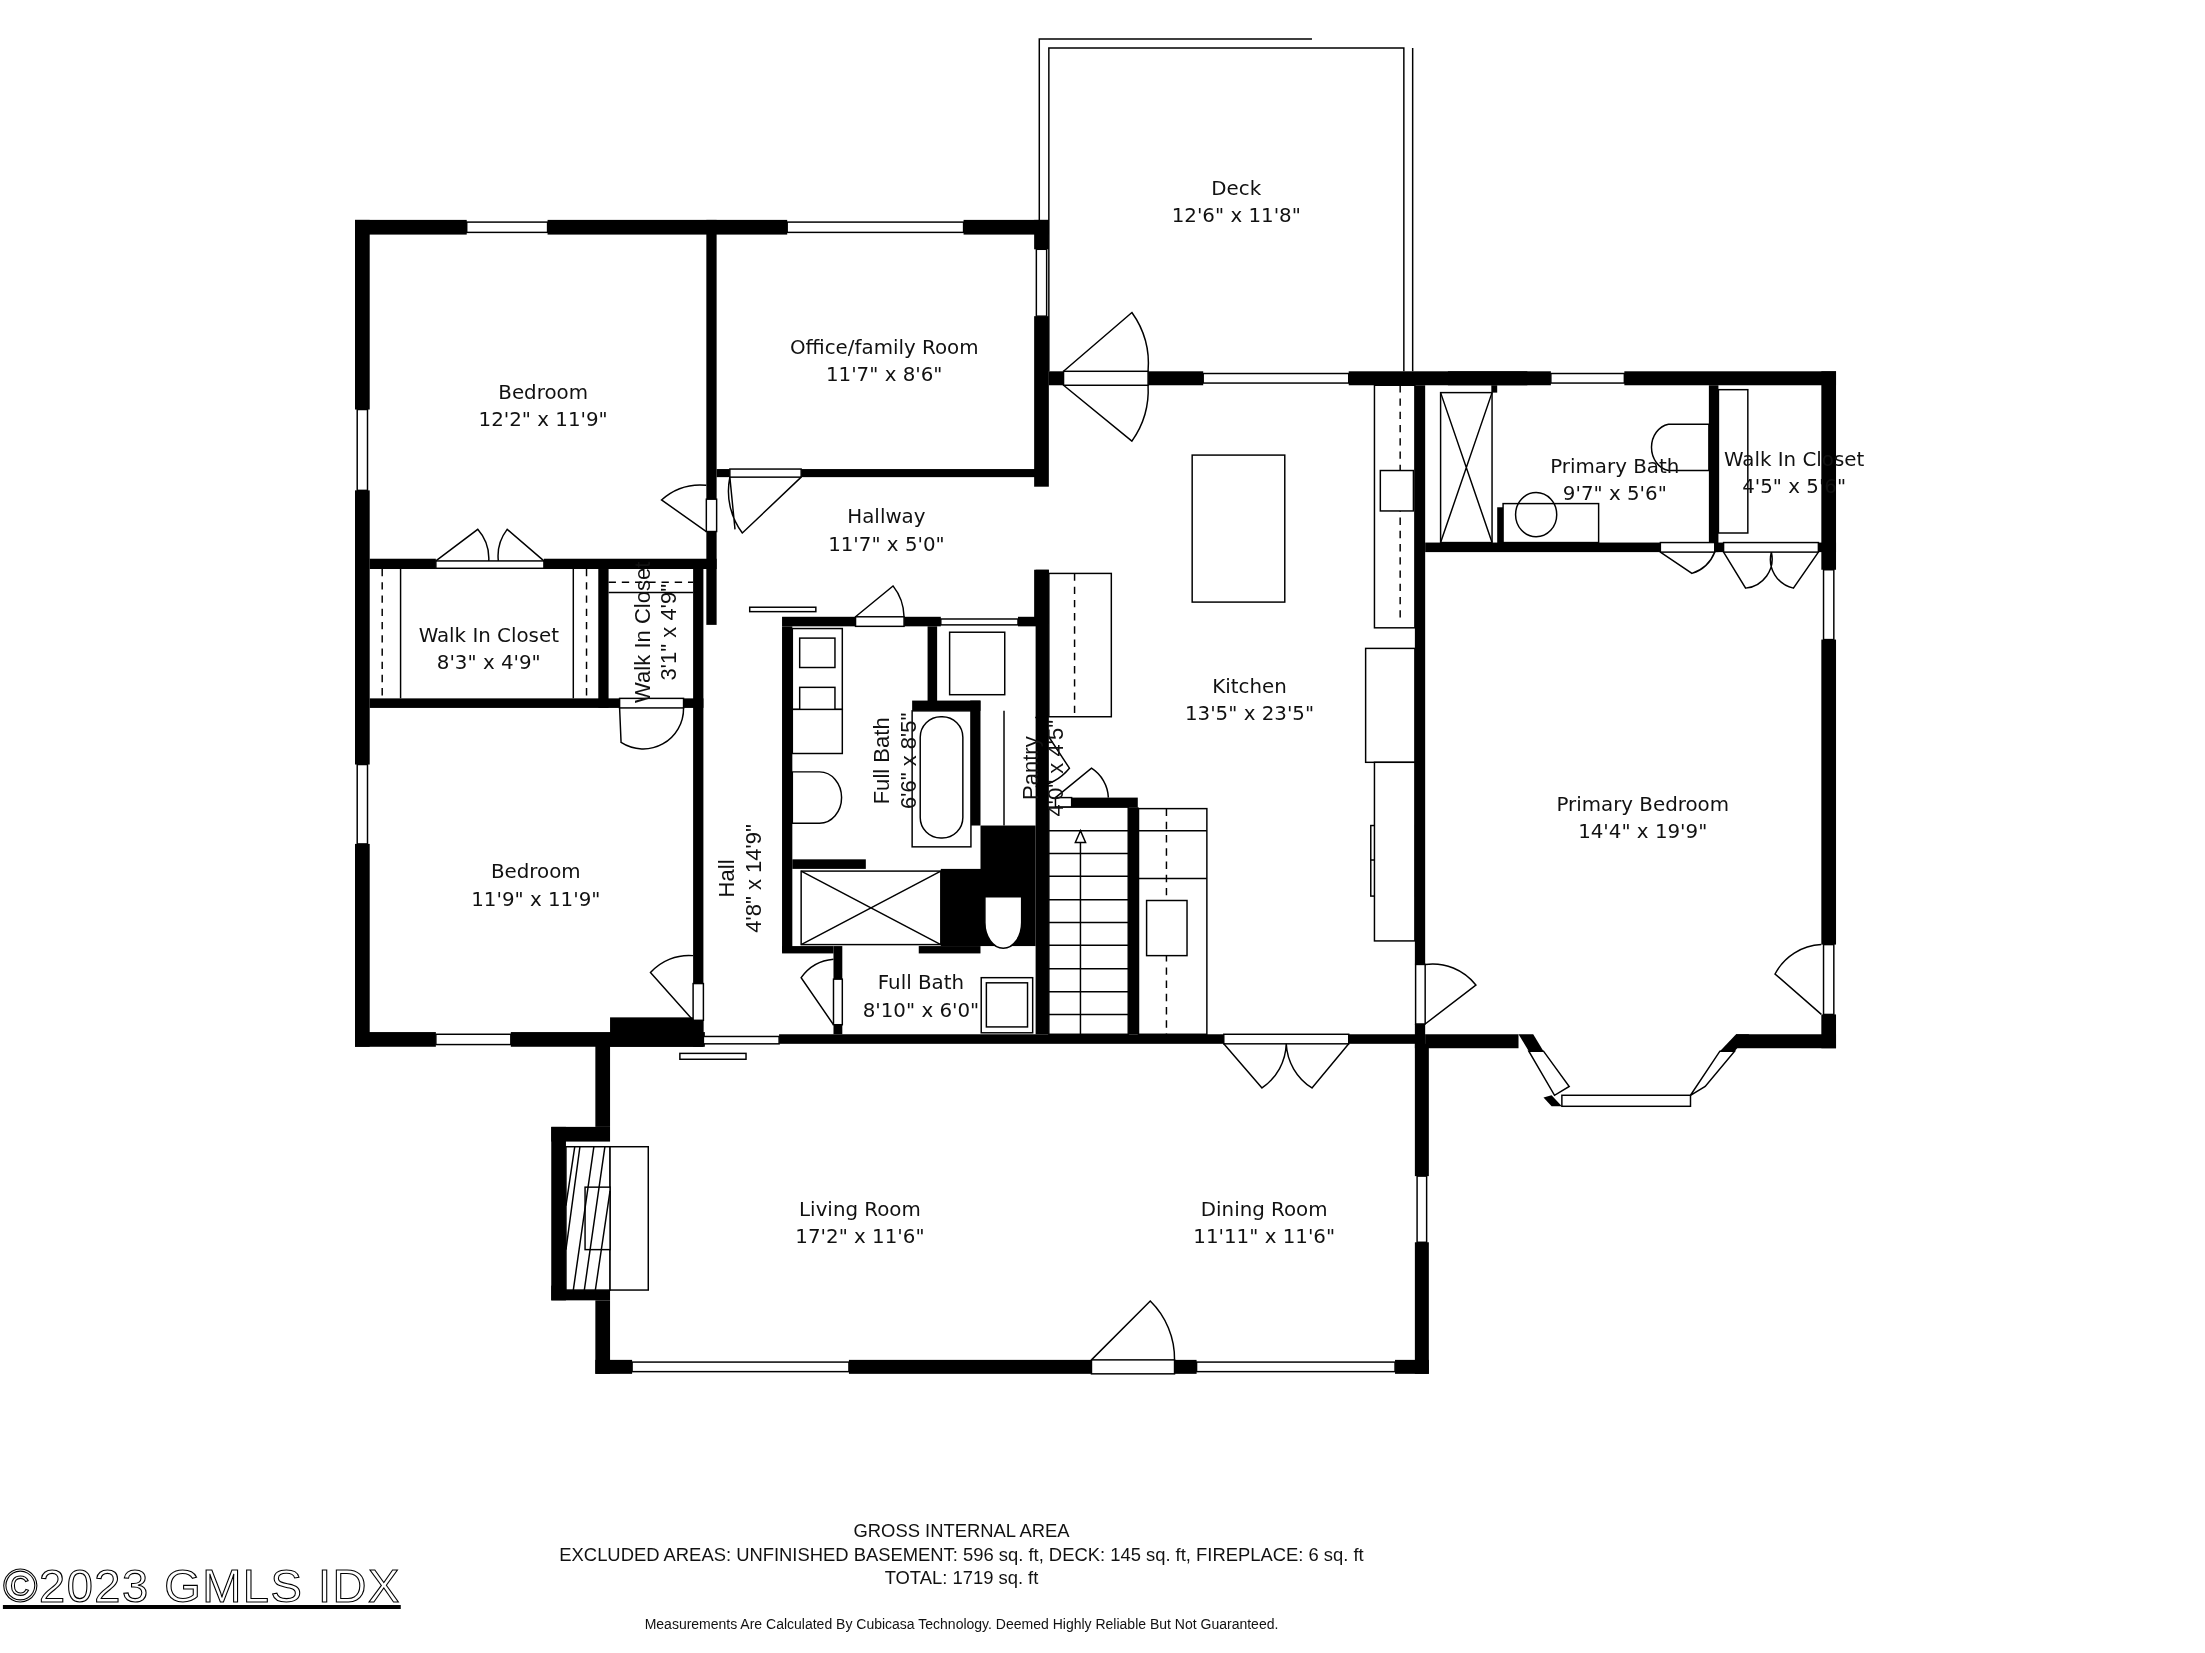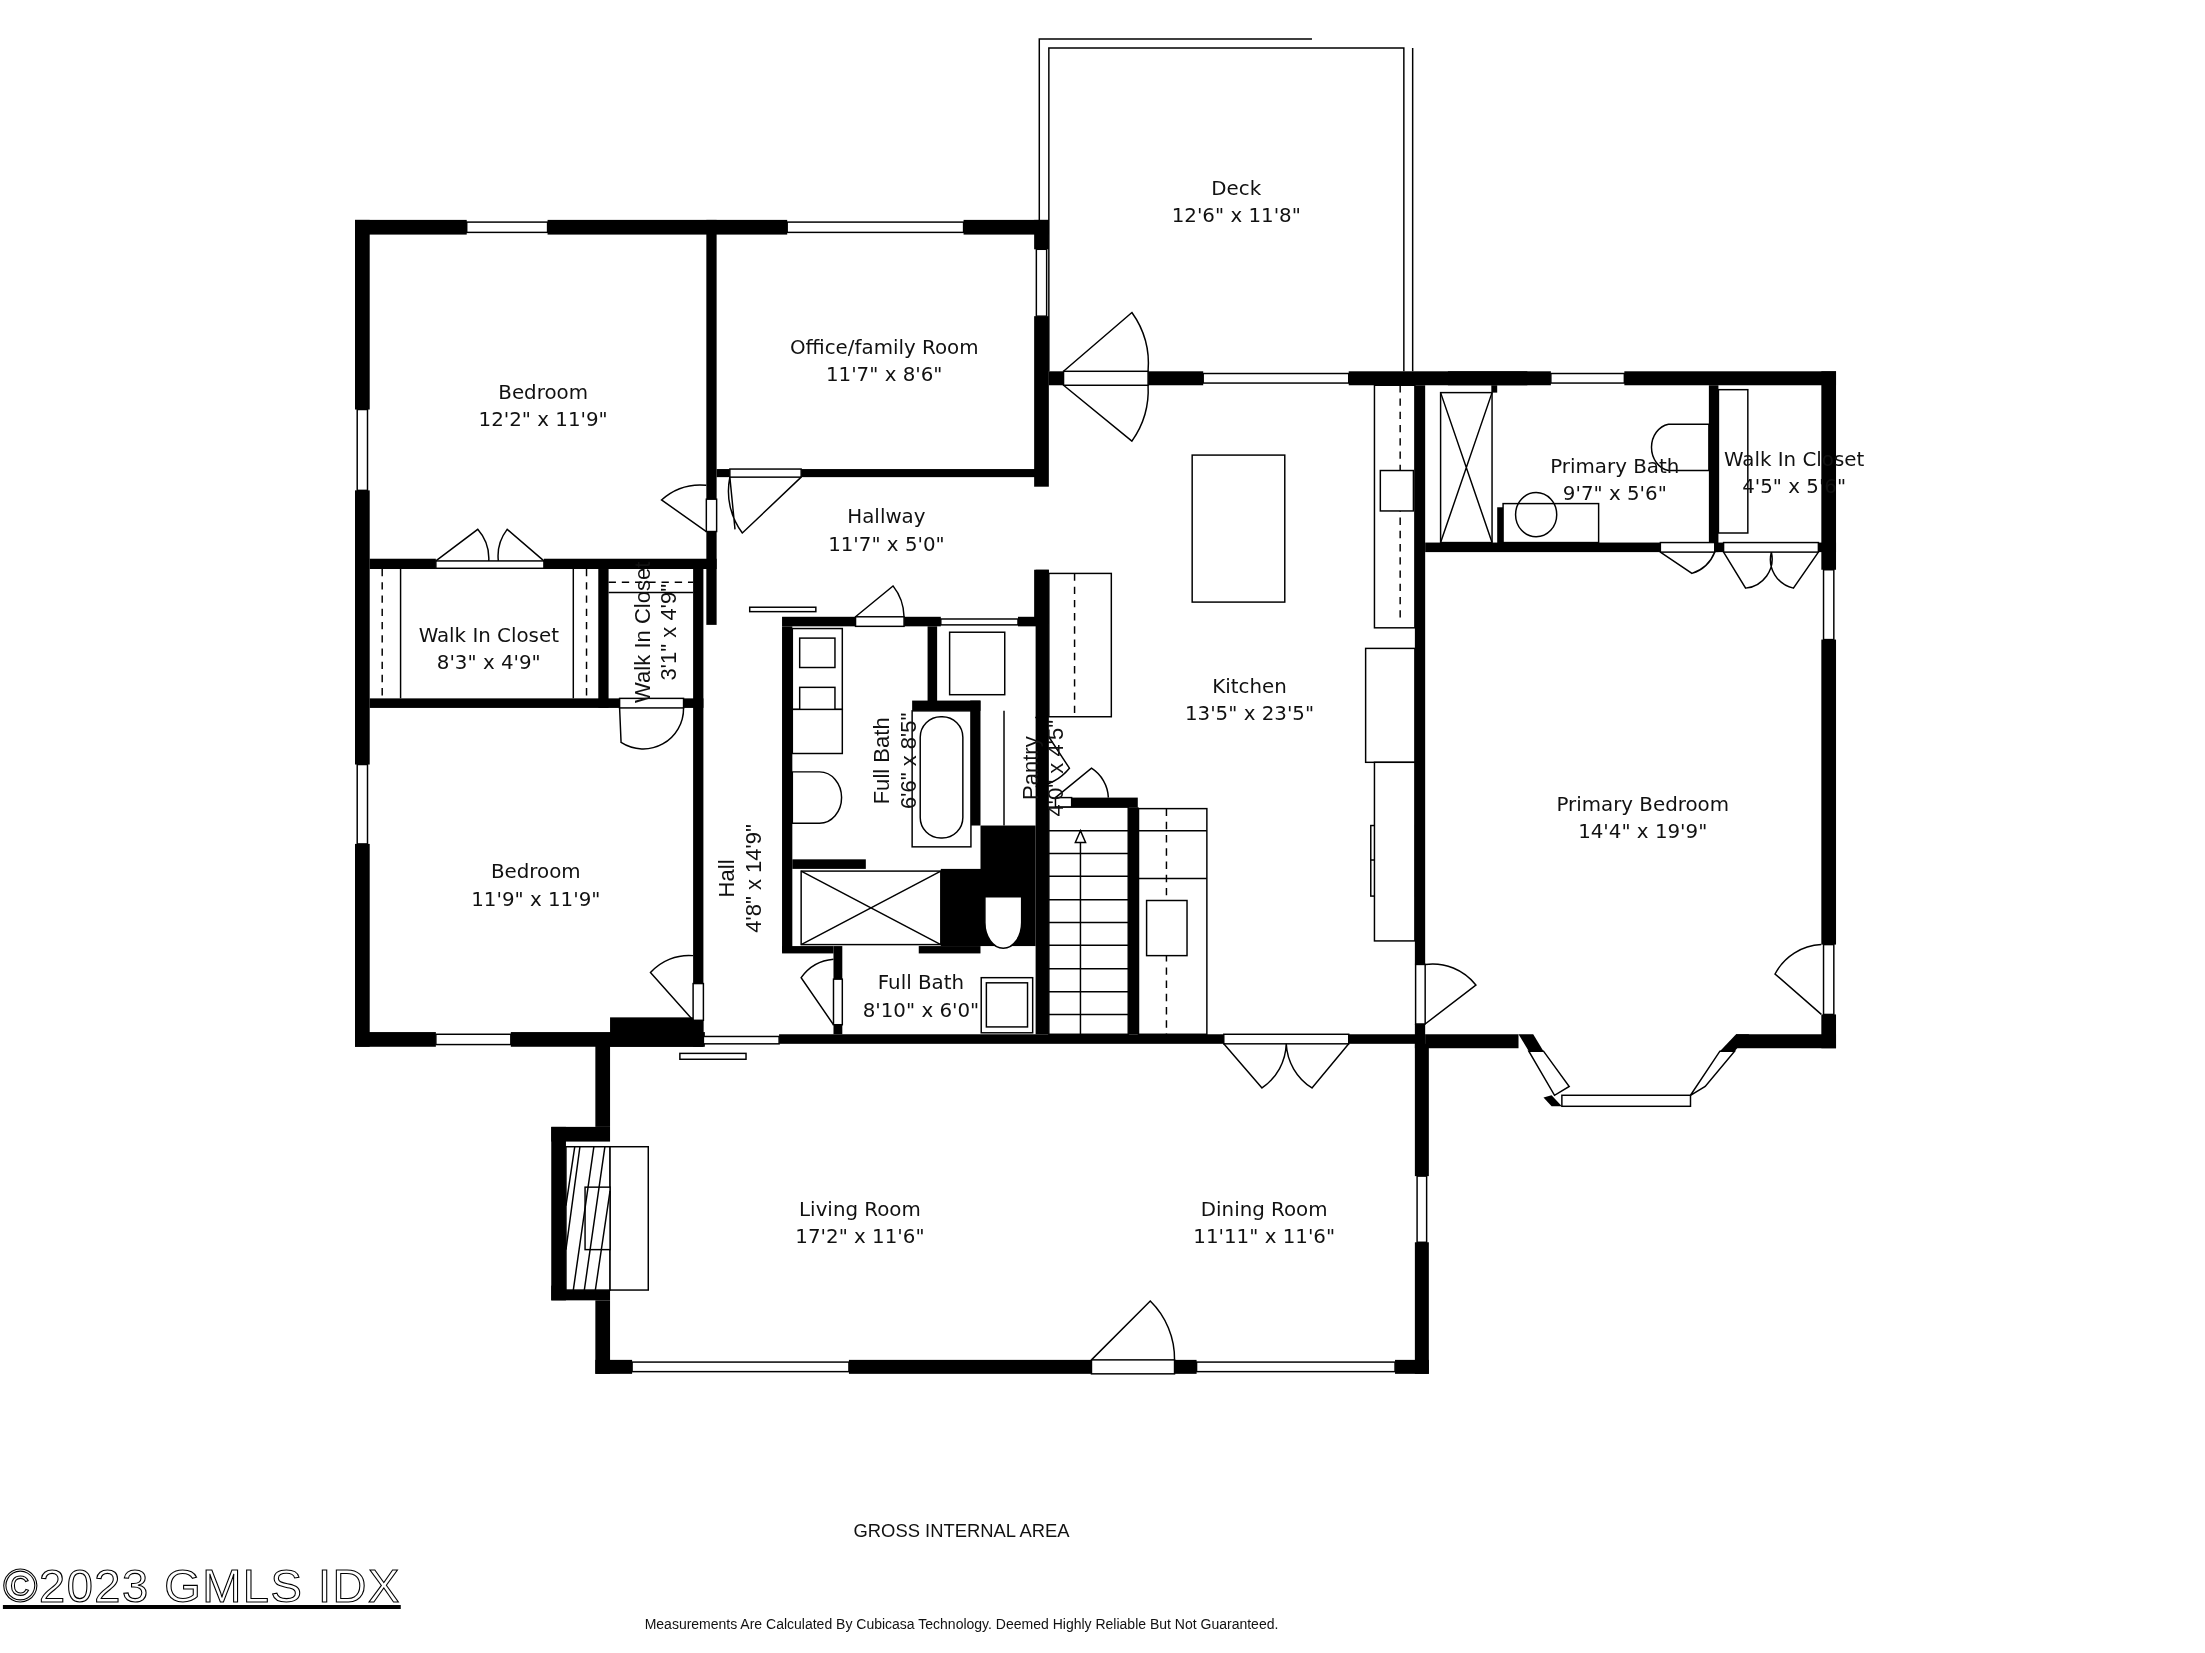--- a/index.html
+++ b/index.html
@@ -336,17 +336,19 @@
     <text class="lbl" x="1170" y="1654">Living Room</text>
     <text class="lbl" x="1170" y="1691">17'2" x 11'6"</text>
 
     <text class="lbl" x="1720" y="1654">Dining Room</text>
     <text class="lbl" x="1720" y="1691">11'11" x 11'6"</text>
   </g>
 </svg>
 
 <div class="footer f1">
   <div>GROSS INTERNAL AREA</div>
+  <div>EXCLUDED AREAS: UNFINISHED BASEMENT: 596 sq. ft, DECK: 145 sq. ft, FIREPLACE: 6 sq. ft</div>
+  <div>TOTAL: 1719 sq. ft</div>
 </div>
 <div class="footer f-small">Measurements Are Calculated By Cubicasa Technology. Deemed Highly Reliable But Not Guaranteed.</div>
 
 <div class="wm">©2023 GMLS IDX</div>
 
 
 </body></html>

